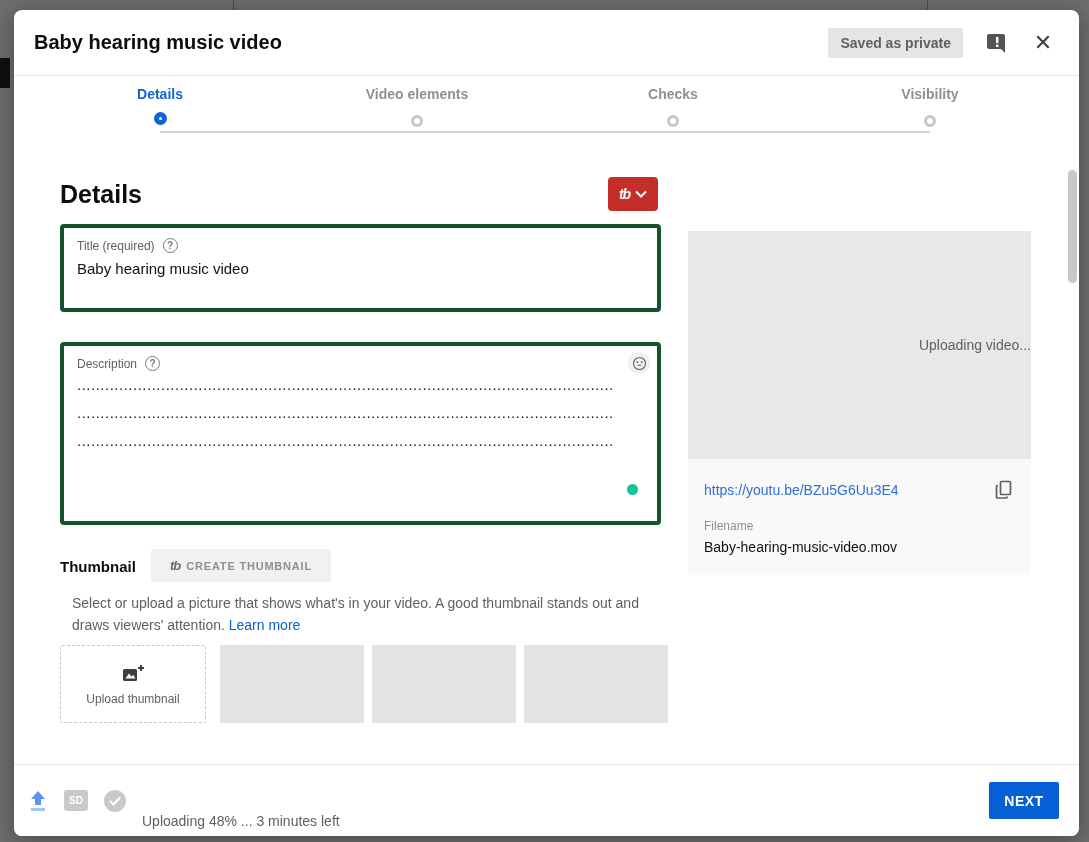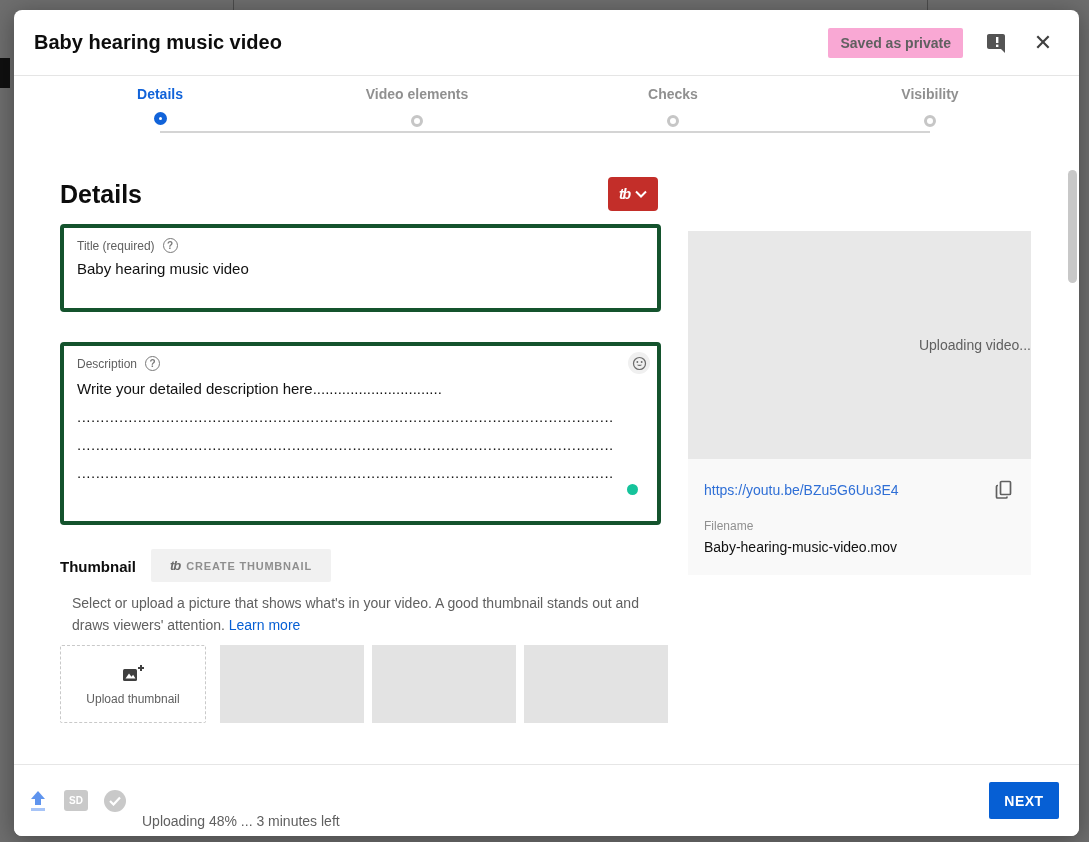--- a/index.html
+++ b/index.html
@@ -14,21 +14,21 @@
   .dialog { position:absolute; left:14px; top:10px; width:1065px; height:826px;
             background:#fff; border-radius:8px; box-shadow:0 4px 24px rgba(0,0,0,.35);
             overflow:hidden; }
 
   
   .dlg-header { position:absolute; left:0; top:0; width:100%; height:66px;
                 display:flex; align-items:center; padding:0 24px 0 20px;
                 border-bottom:1px solid #e5e5e5; }
   .dlg-title { font-size:20px; font-weight:700; color:#0d0d0d; flex:1 1 auto;
                white-space:nowrap; overflow:hidden; }
-  .saved-badge { background:#f9a8d4; color:#606060; font-size:14px; font-weight:700;
+  .saved-badge { background:#e5e5e5; color:#606060; font-size:14px; font-weight:700;
                  padding:7px 12px; border-radius:2px; margin-right:22px; white-space:nowrap; }
   .feedback-btn { width:24px; height:24px; margin-right:22px; cursor:pointer; display:flex; }
   .close-btn { width:24px; height:24px; cursor:pointer; display:flex; align-items:center;
                justify-content:center; color:#3f3f3f; font-size:22px; line-height:1; }
 
   
   .stepper { position:absolute; left:0; top:66px; width:100%; height:90px; }
   .stepper-track { position:absolute; left:146px; top:55px; width:770px; height:2px; background:#d4d4d4; }
   .step { position:absolute; top:10px; width:160px; transform:translateX(-50%); text-align:center; cursor:pointer; }
   .step-label { font-size:14px; font-weight:700; color:#909090; display:block; }
@@ -171,21 +171,20 @@
         <span class="help-icon">?</span>
       </div>
       <div class="field-value">Baby hearing music video</div>
     </div>
 
     <div class="field-box desc-box">
       <div class="field-label-row">
         <span class="field-label">Description</span>
         <span class="help-icon">?</span>
       </div>
-      <div class="desc-line first">Write your detailed description here...............................</div>
       <div class="desc-line">...................................................................................................................</div>
       <div class="desc-line">...................................................................................................................</div>
       <div class="desc-line">...................................................................................................................</div>
       <div class="emoji-btn">
         <svg width="15" height="15" viewBox="0 0 16 16">
           <circle cx="8" cy="8" r="6.4" fill="none" stroke="#6b6b6b" stroke-width="1.3"></circle>
           <circle cx="5.7" cy="6.4" r="1" fill="#6b6b6b"></circle>
           <circle cx="10.3" cy="6.4" r="1" fill="#6b6b6b"></circle>
           <path d="M5.3 9.3 a3 2.5 0 0 0 5.4 0 z" fill="#6b6b6b"></path>
         </svg>

